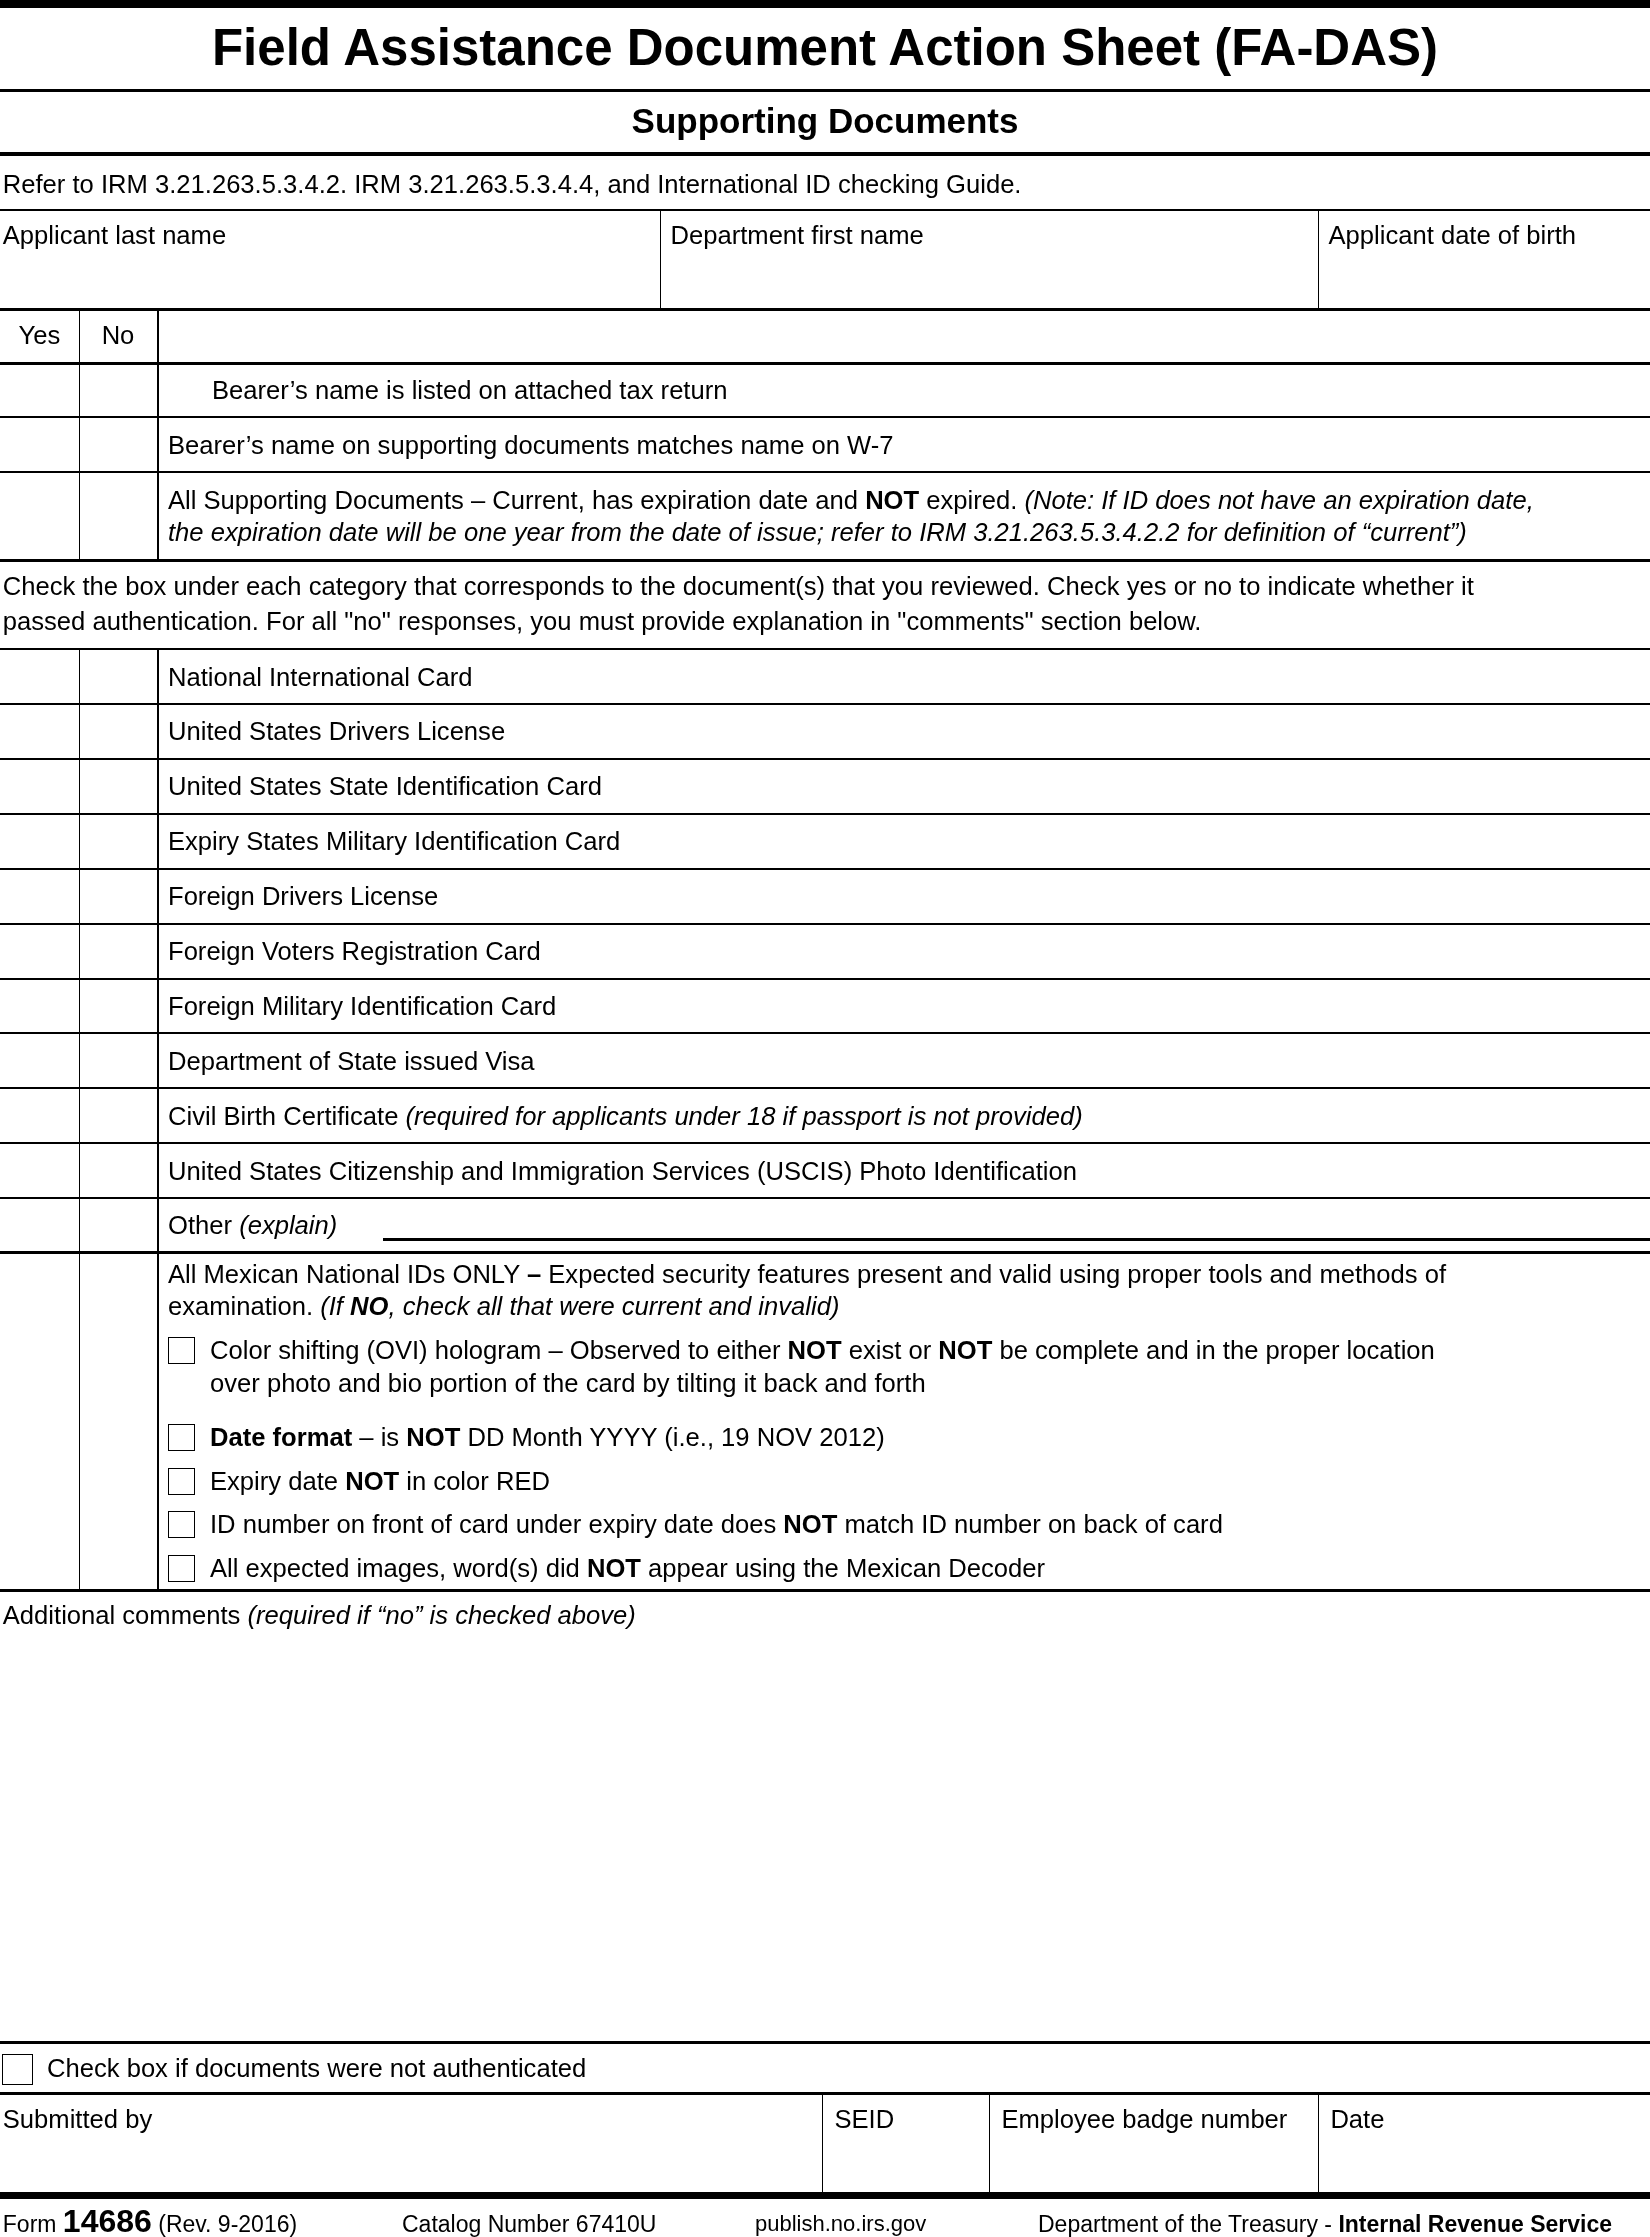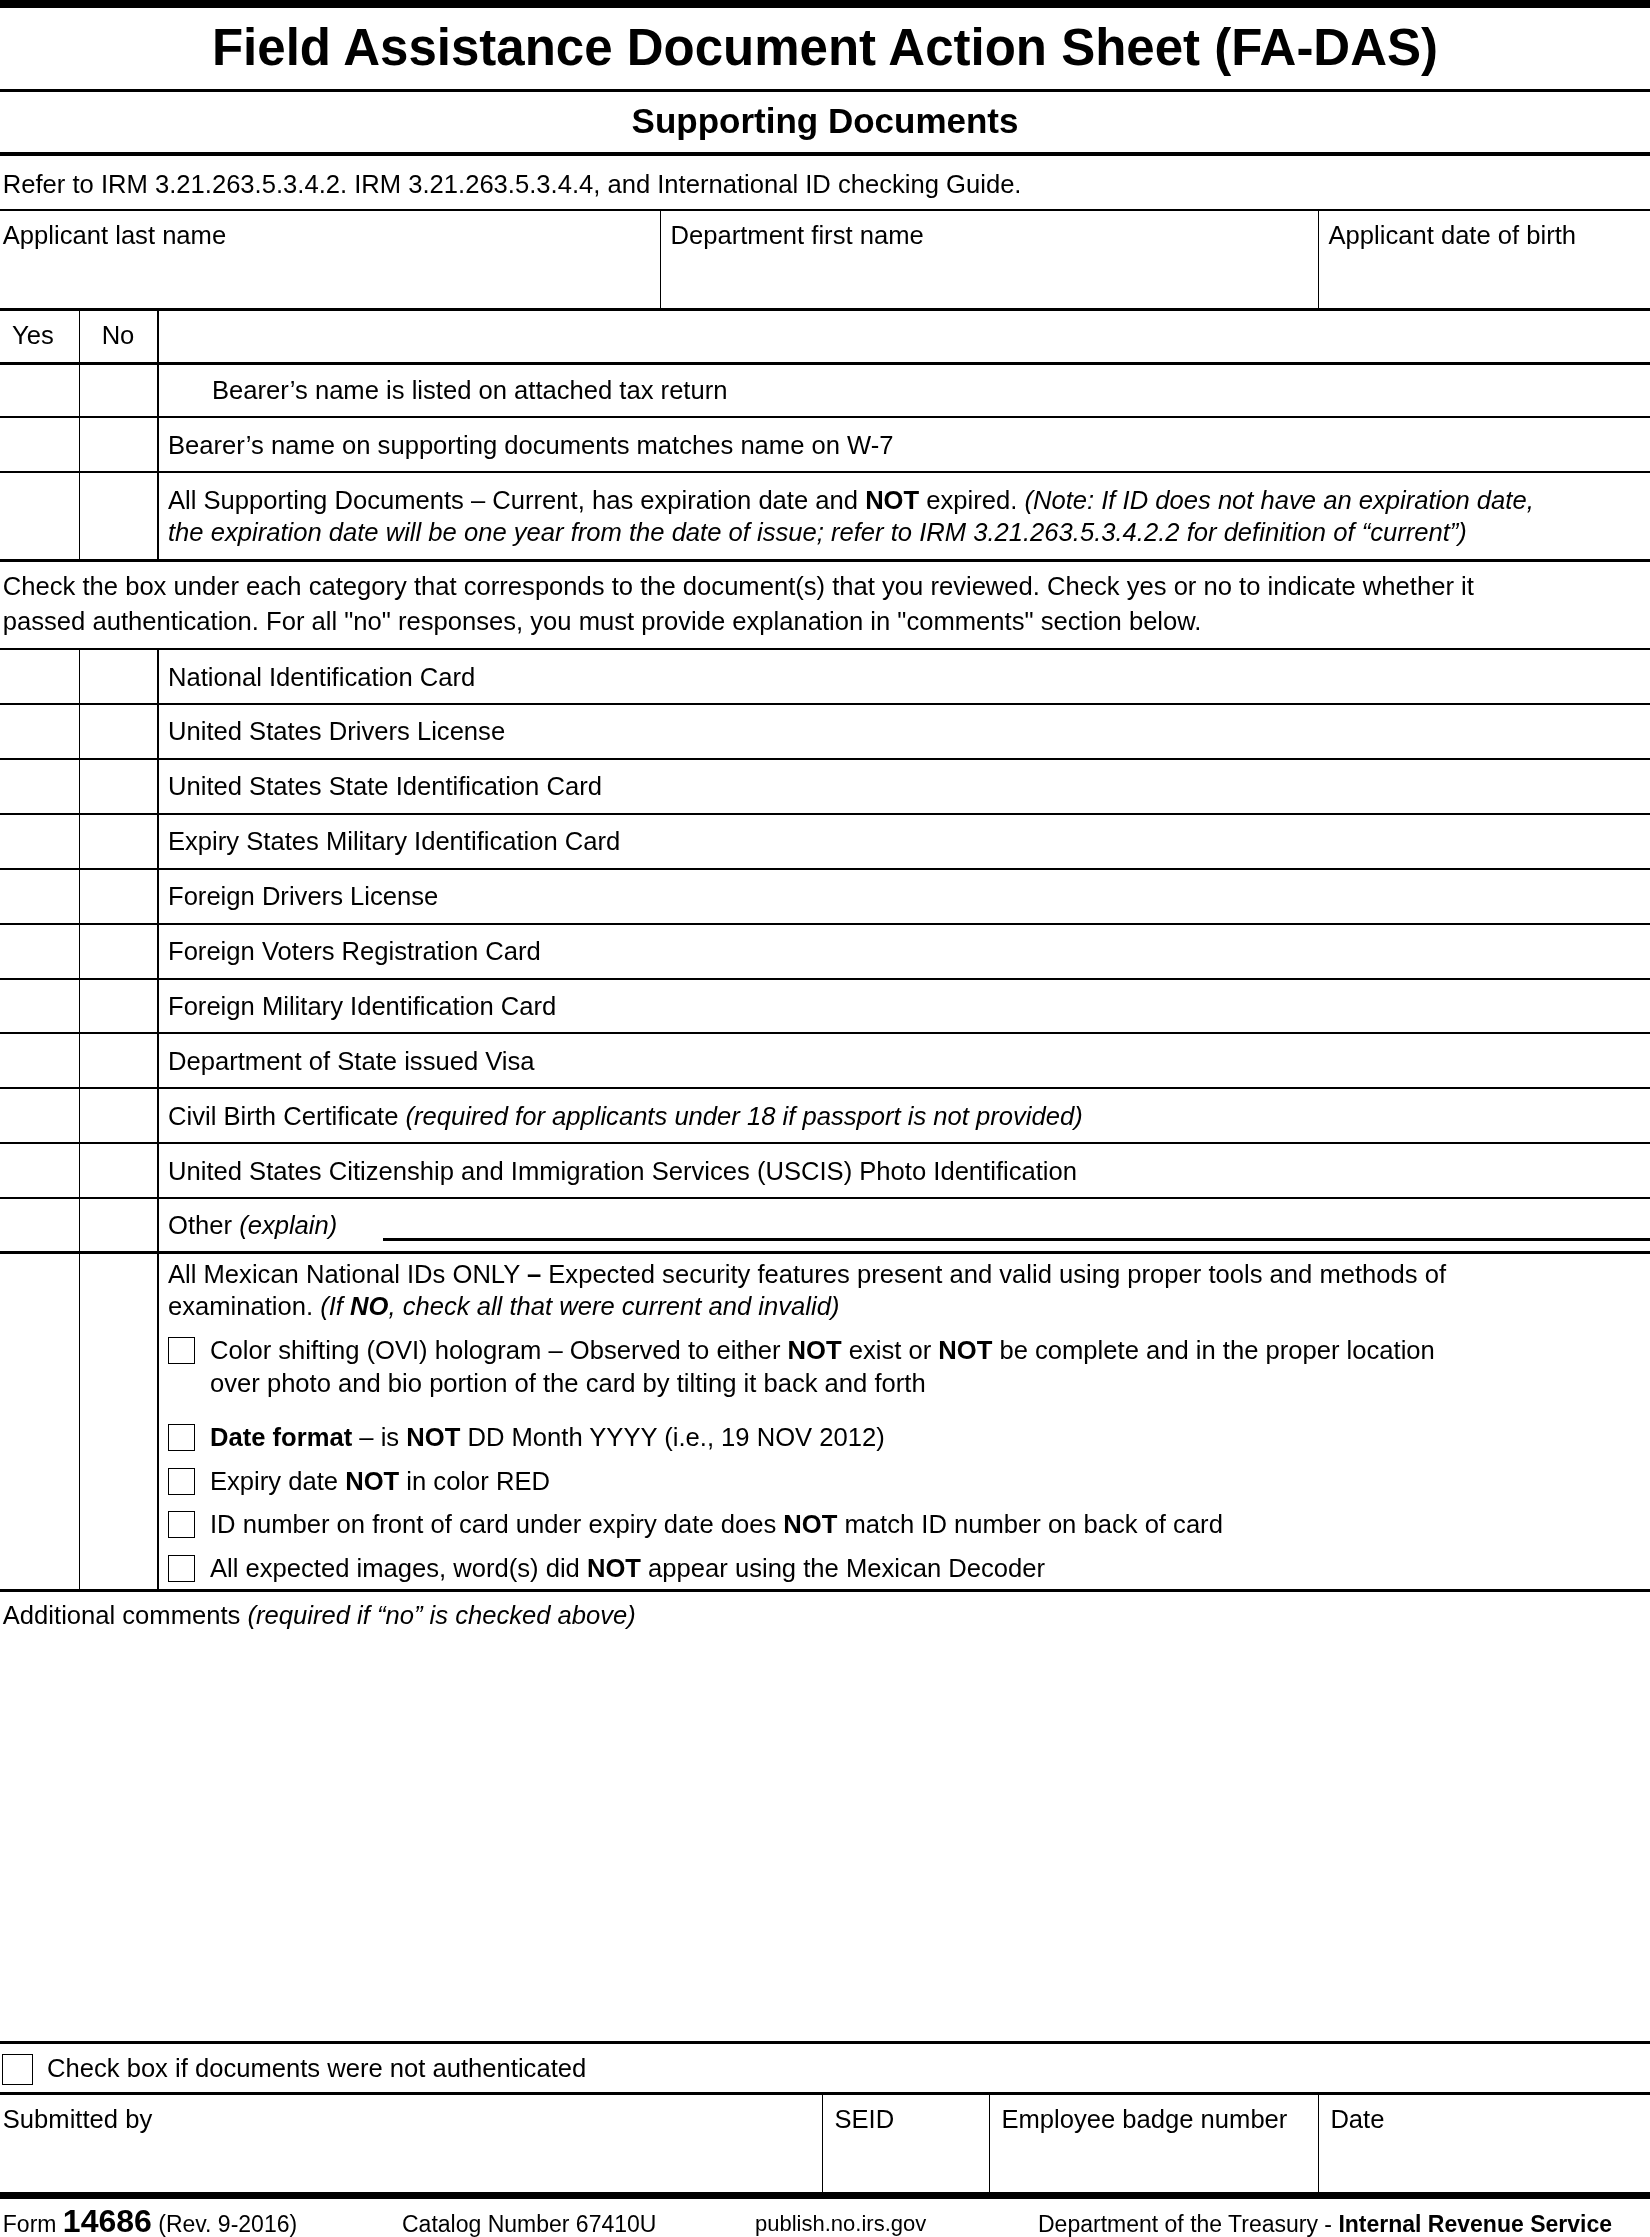--- a/index.html
+++ b/index.html
@@ -36,21 +36,21 @@
 <div class="vl" style="left:660px;top:211px;height:97px;width:0.9px;"></div>
 <div class="abs" style="left:661px;top:211px;width:658px;height:97px;">
   <div class="cell-label" style="left:9.5px;top:7.6px;">Department first name</div>
 </div>
 <div class="vl" style="left:1318px;top:211px;height:97px;width:0.9px;"></div>
 <div class="abs" style="left:1319px;top:211px;width:331px;height:97px;">
   <div class="cell-label" style="left:9.5px;top:7.6px;">Applicant date of birth</div>
 </div>
 <div class="hl" style="top:308px;height:2.8px;"></div>
 
-<div class="cell-label" style="left:12px;width:79px;text-align:left;top:319px;">Yes</div>
+<div class="cell-label" style="left:0;width:79px;text-align:center;top:319px;">Yes</div>
 <div class="cell-label" style="left:79px;width:78px;text-align:center;top:319px;">No</div>
 <div class="hl" style="top:362px;height:2.8px;"></div>
 
 <div class="yesno" style="left:0;top:364px;height:53px;"></div>
 <div class="yesno" style="left:79px;top:364px;height:53px;"></div>
 <div class="row-text" style="top:374px;margin-left:44px;">Bearer’s name is listed on attached tax return</div>
 <div class="hl" style="top:416px;height:1.9px;"></div>
 
 <div class="yesno" style="left:0;top:418px;height:53px;"></div>
 <div class="yesno" style="left:79px;top:418px;height:53px;"></div>
@@ -70,21 +70,21 @@
 <div class="vl" style="left:79px;top:310px;height:249px;width:0.9px;"></div>
 <div class="vl" style="left:157px;top:310px;height:249px;"></div>
 
 <div class="abs t" style="left:2.8px;top:570px;">Check the box under each category that corresponds to the document(s) that you reviewed. Check yes or no to indicate whether it</div>
 <div class="abs t" style="left:2.8px;top:605px;">passed authentication. For all "no" responses, you must provide explanation in "comments" section below.</div>
 <div class="hl" style="top:648px;height:1.9px;"></div>
 
 <div id="doc-rows">
     <div class="yesno" style="left: 0px; top: 650px; height: 53px;"></div>
     <div class="yesno" style="left: 79px; top: 650px; height: 53px;"></div>
-    <div class="row-text" style="top: 661px;"><span>National Identification Card</span></div>
+    <div class="row-text" style="top: 661px;"><span>National International Card</span></div>
     <div class="hl" style="top: 703px; height: 1.9px;"></div>
     <div class="yesno" style="left: 0px; top: 705px; height: 53px;"></div>
     <div class="yesno" style="left: 79px; top: 705px; height: 53px;"></div>
     <div class="row-text" style="top: 715px;"><span>United States Drivers License</span></div>
     <div class="hl" style="top: 758px; height: 1.9px;"></div>
     <div class="yesno" style="left: 0px; top: 760px; height: 53px;"></div>
     <div class="yesno" style="left: 79px; top: 760px; height: 53px;"></div>
     <div class="row-text" style="top: 770px;"><span>United States State Identification Card</span></div>
     <div class="hl" style="top: 813px; height: 1.9px;"></div>
     <div class="yesno" style="left: 0px; top: 815px; height: 53px;"></div>

